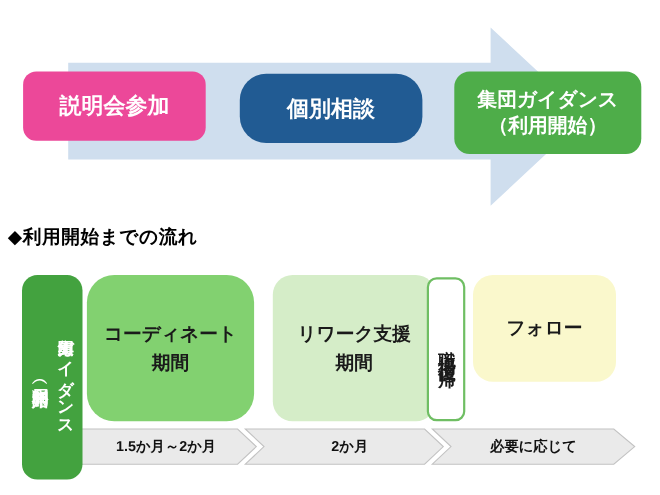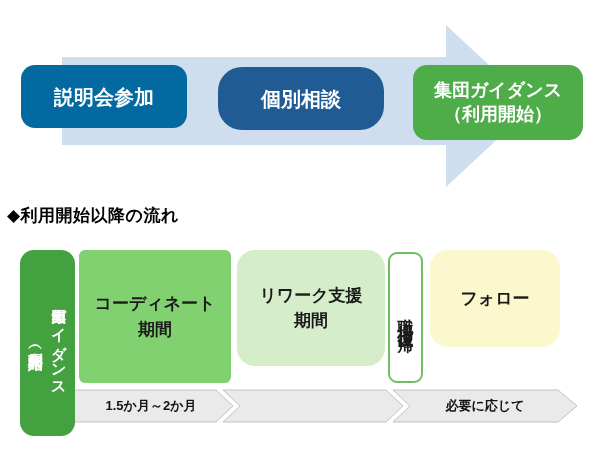--- a/index.html
+++ b/index.html
@@ -20,22 +20,22 @@
   }
   .step1{left:21px;top:65px;width:166px;height:63px;border-radius:14px;font-size:20px;}
   .step2{left:218px;top:67px;width:166px;height:63px;border-radius:24px;font-size:20px;}
   .step3{left:413px;top:65px;width:170px;height:75px;border-radius:14px;font-size:18px;}
   .stage-vert{left:20px;top:250px;width:55px;height:186px;border-radius:14px;}
   .stage-vert .vtext{
     writing-mode:vertical-rl;text-orientation:mixed;font-size:15px;font-weight:bold;
     line-height:1.55;letter-spacing:1px;
   }
   .stage-vert .vtext span{display:block;}
-  .stage-coord{left:79px;top:250px;width:152px;height:133px;border-radius:6px;font-size:17px;line-height:1.5;}
-  .stage-rework{left:237px;top:250px;width:148px;height:116px;border-radius:18px;font-size:17px;line-height:1.5;}
+  .stage-coord{left:79px;top:250px;width:152px;height:133px;border-radius:25px;font-size:17px;line-height:1.5;}
+  .stage-rework{left:248px;top:250px;width:148px;height:133px;border-radius:18px;font-size:17px;line-height:1.5;}
   .stage-return{left:388px;top:252px;width:35px;height:131px;border-radius:9px;border:2px solid transparent;}
   .stage-return .vtext{
     writing-mode:vertical-rl;text-orientation:upright;font-size:16px;font-weight:bold;
     letter-spacing:6px;line-height:1;
   }
   .stage-follow{left:430px;top:250px;width:130px;height:97px;border-radius:18px;font-size:17px;line-height:1.5;}
   .tl-label{
     position:absolute;top:390px;height:32px;display:flex;align-items:center;justify-content:center;
     font-size:13px;color:#111;font-weight:bold;white-space:nowrap;
   }
@@ -49,34 +49,34 @@
 <div class="canvas">
 
   <svg class="bg-svg" width="600" height="450" viewBox="0 0 600 450">
     <polygon points="62,57 446,57 446,25 533,106 446,187 446,145 62,145" fill="#CFDEEE"></polygon>
     <polygon points="70,390 216,390 233,406 216,422 70,422" stroke="#C2C2C2" stroke-width="1" fill="#EAEAEA"></polygon>
     <polygon points="223,390 386,390 403,406 386,422 223,422 240,406" stroke="#C2C2C2" stroke-width="1" fill="#EAEAEA"></polygon>
     <polygon points="393,390 558,390 577,406 558,422 393,422 410,406" stroke="#C2C2C2" stroke-width="1" fill="#EAEAEA"></polygon>
   </svg>
 
 
-  <div class="box step1" style="background-color: #0369a1; color: rgb(255, 255, 255);">
+  <div class="box step1" style="background-color: #ec4899; color: rgb(255, 255, 255); border-radius: 12px;">
     <span>説明会参加</span>
   </div>
 
   <div class="box step2" style="background-color: rgb(33, 91, 147); color: rgb(255, 255, 255);">
     <span>個別相談</span>
   </div>
 
   <div class="box step3" style="background-color: rgb(78, 173, 73); color: rgb(255, 255, 255);">
     <span>集団ガイダンス</span>
     <span>（利用開始）</span>
   </div>
 
-  <div class="title title2">◆利用開始以降の流れ</div>
+  <div class="title title2">◆利用開始までの流れ</div>
 
   <div class="box stage-vert" style="background-color: rgb(67, 162, 63); color: rgb(255, 255, 255);">
     <div class="vtext">
       <span>集団ガイダンス</span>
       <span>（利用開始）</span>
     </div>
   </div>
 
   <div class="box stage-coord" style="background-color: rgb(130, 209, 112); color: rgb(26, 26, 26);">
     <span>コーディネート</span>
@@ -90,15 +90,16 @@
 
   <div class="box stage-return" style="background-color: rgb(255, 255, 255); color: rgb(26, 26, 26); border-color: rgb(111, 190, 99);">
     <div class="vtext">職場復帰</div>
   </div>
 
   <div class="box stage-follow" style="background-color: rgb(250, 248, 204); color: rgb(26, 26, 26);">
     <span>フォロー</span>
   </div>
 
   <div class="tl-label tl1">1.5か月～2か月</div>
+  <div class="tl-label tl2">2か月</div>
   <div class="tl-label tl3">必要に応じて</div>
 
 </div>
 
 </body></html>

